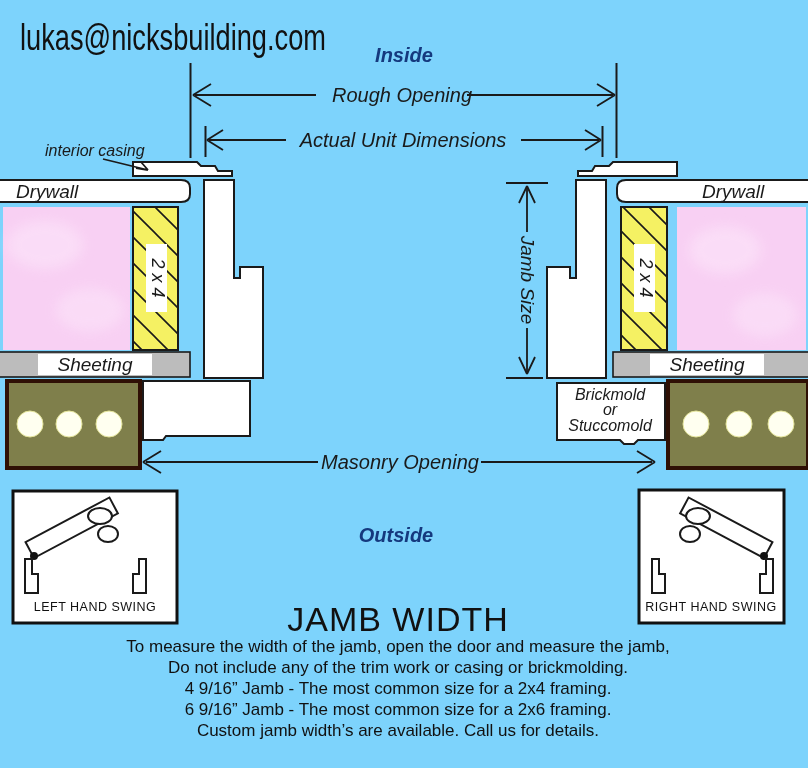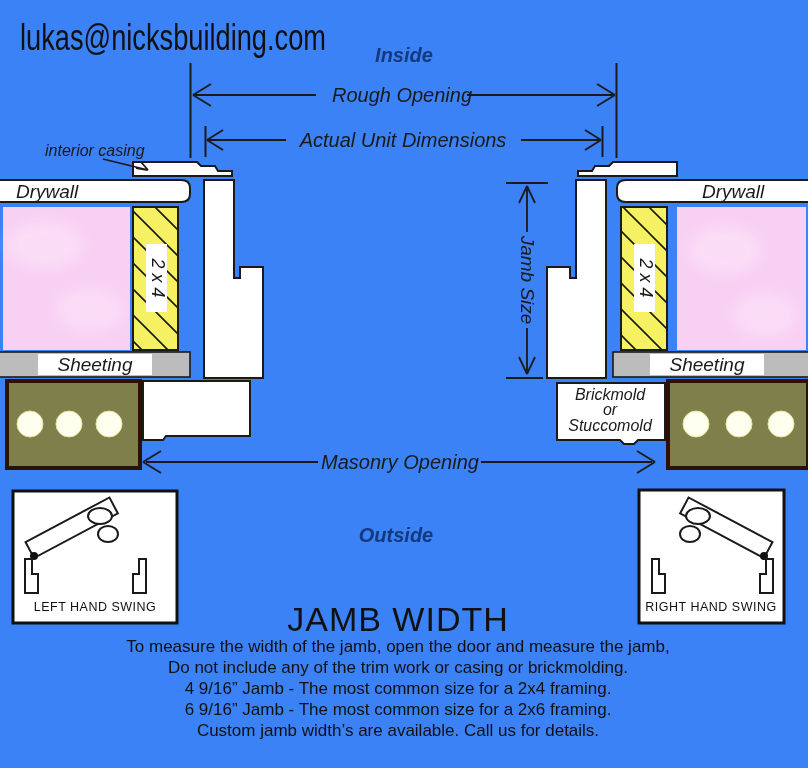--- a/index.html
+++ b/index.html
@@ -1,16 +1,16 @@
 <!DOCTYPE html>
 <html><head>
 <meta charset="utf-8">
 <style>
   html,body{margin:0;padding:0;background:#fff;}
-  #stage{position:relative;width:808px;height:768px;background:#3b82f6;overflow:hidden;
+  #stage{position:relative;width:808px;height:768px;background:#7dd3fc;overflow:hidden;
          font-family:"Liberation Sans",sans-serif;text-align:right;}
   svg text{font-family:"Liberation Sans",sans-serif;}
   .email{font-size:37px;fill:#111;}
   .blue-lbl{font-size:20px;font-weight:bold;font-style:italic;}
   .dim-lbl{font-size:20px;font-style:italic;fill:#1a1a1a;}
   .part-lbl{font-size:19px;font-style:italic;fill:#1a1a1a;}
   .small-lbl{font-size:16px;font-style:italic;fill:#1a1a1a;}
   .stud-lbl{font-size:18px;font-style:italic;fill:#1a1a1a;}
   .swing-lbl{font-size:12.5px;fill:#111;letter-spacing:.5px;}
   .heading{font-size:34px;fill:#111;}

